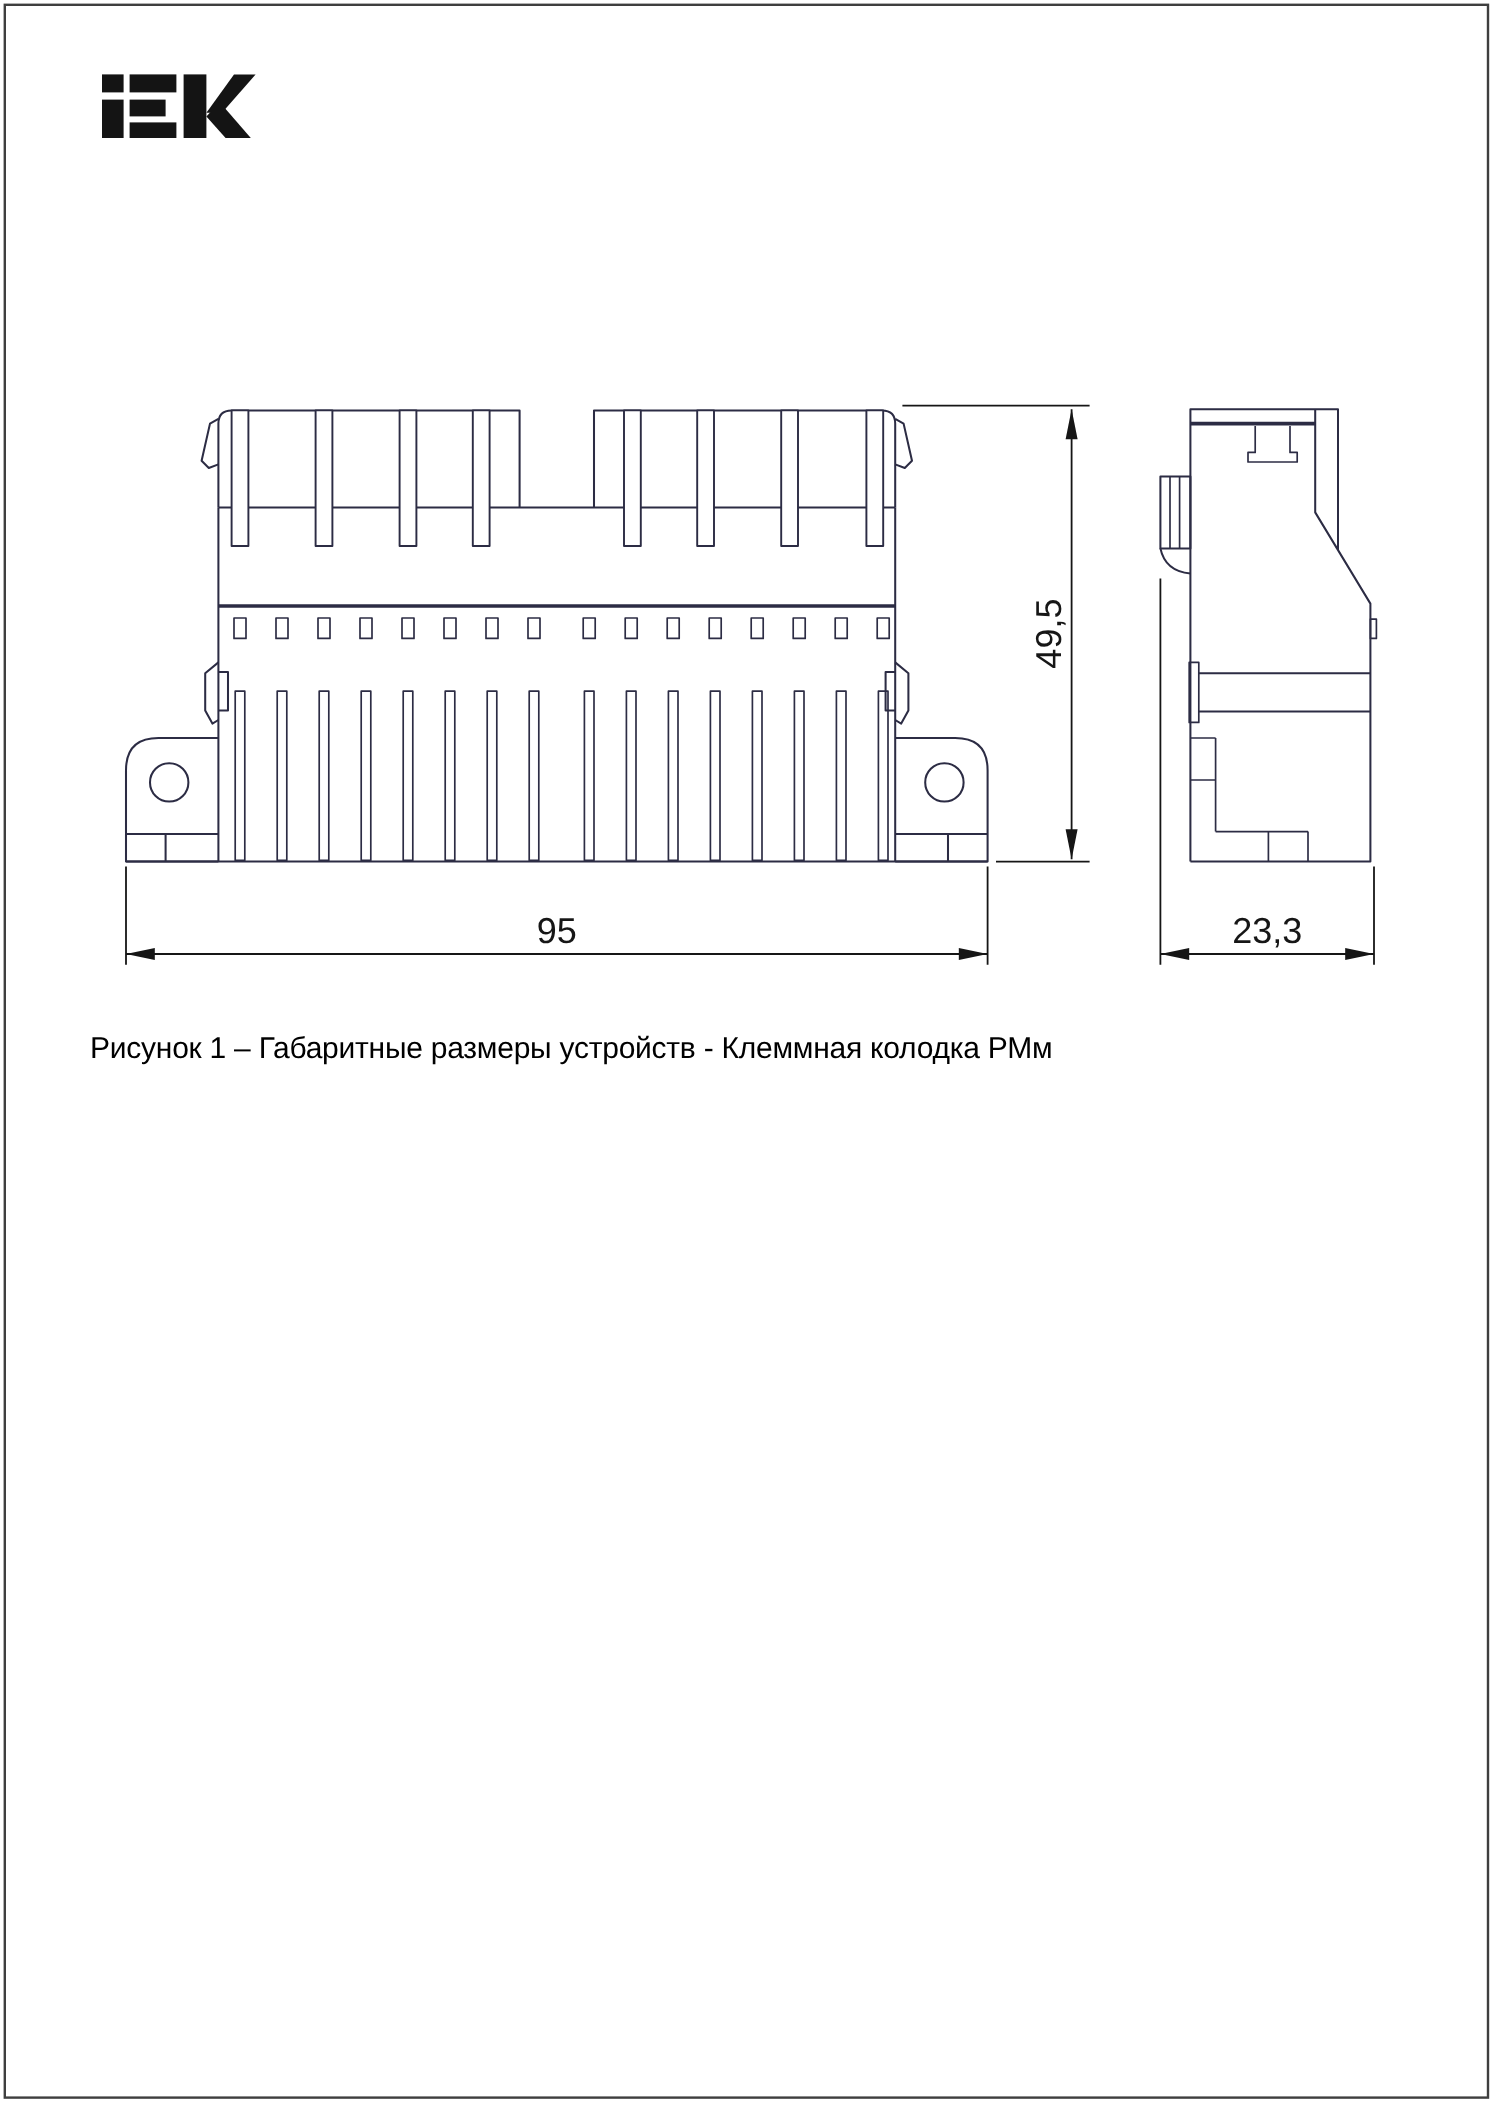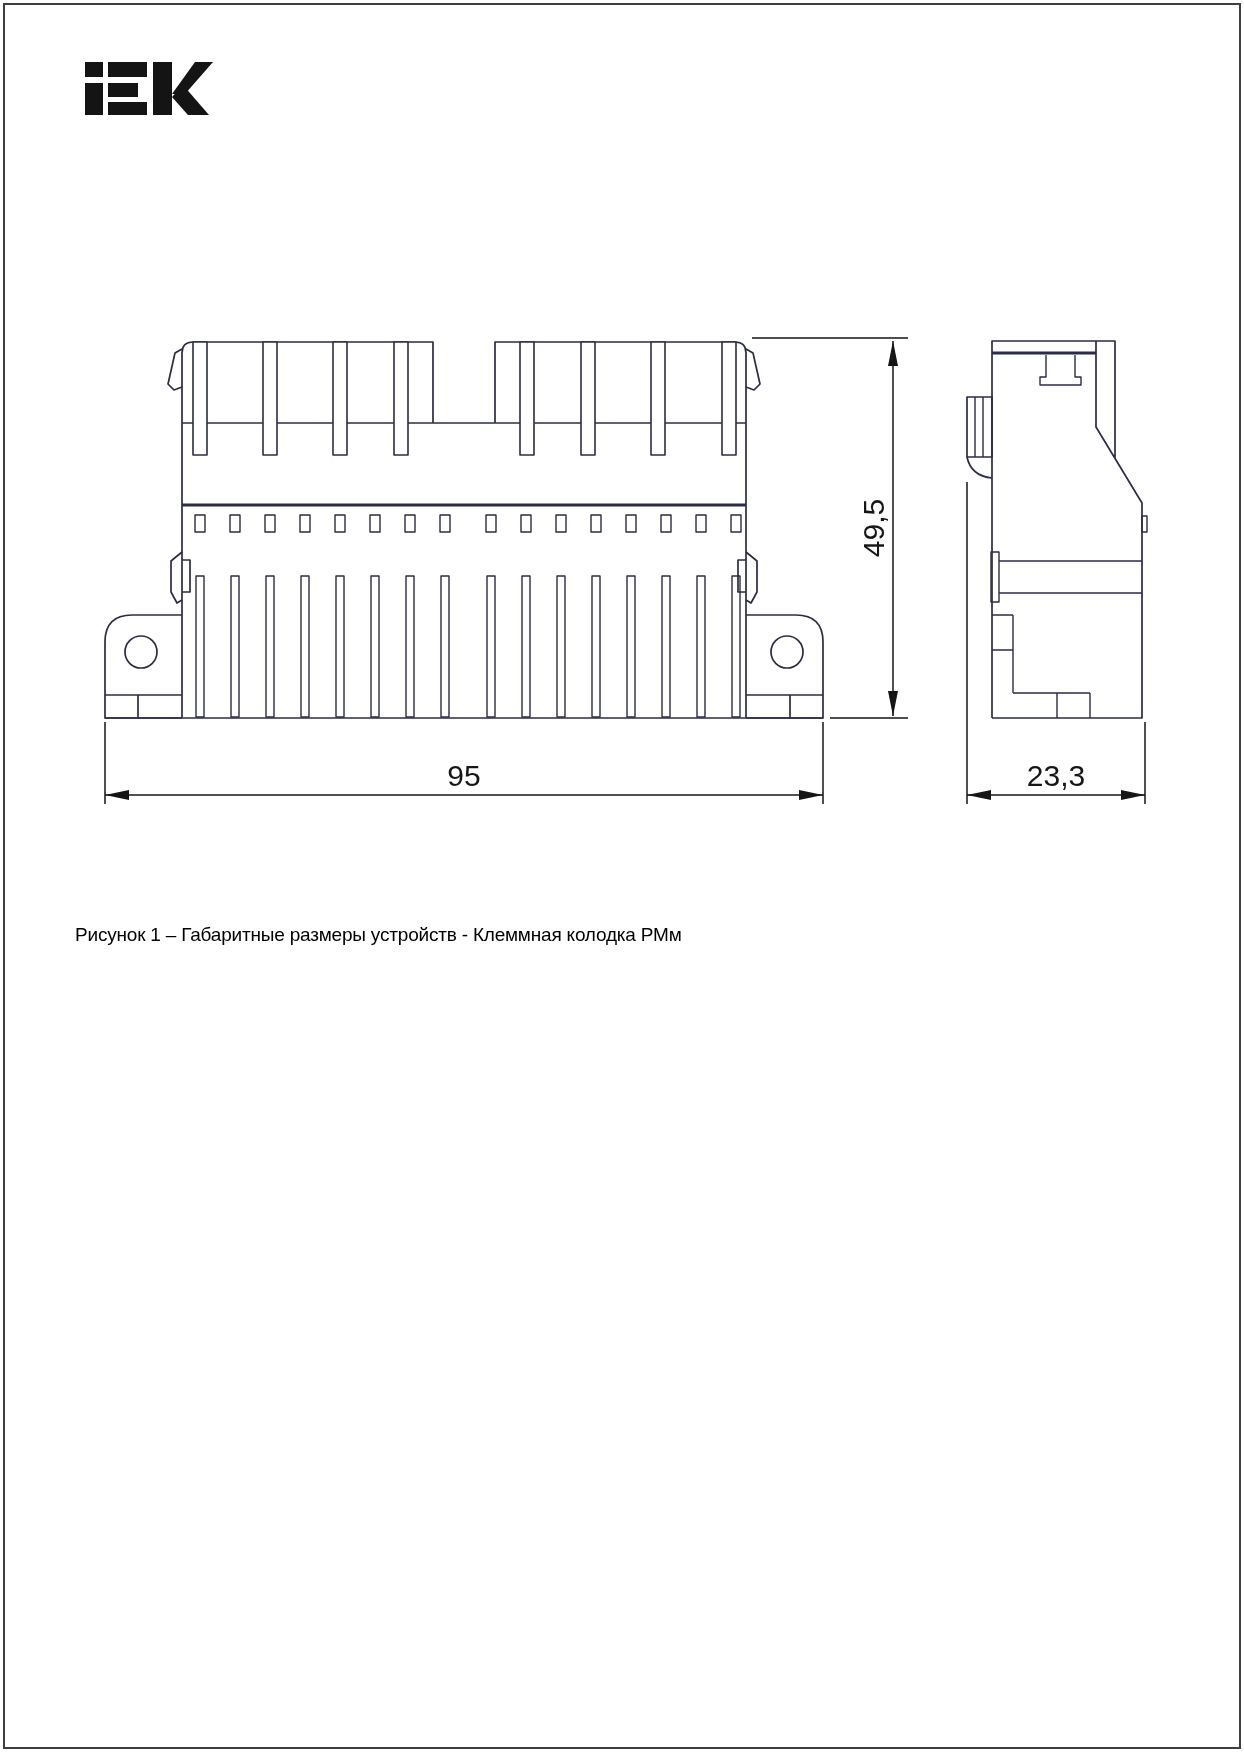--- a/index.html
+++ b/index.html
@@ -19,23 +19,23 @@
   .div {fill:none;stroke:var(--line,#2c2c44);stroke-width:3;}
   .lnf {fill:#ffffff;stroke:var(--line,#2c2c44);stroke-width:1.6;stroke-linejoin:round;}
   .dim {fill:none;stroke:var(--dim,#161616);stroke-width:1.5;}
   .arr {fill:var(--dim,#161616);stroke:none;}
   .dimtext{
     font-family:"Liberation Sans", sans-serif;
     font-size:30px;fill:var(--dim,#161616);
   }
   .logoshape{fill:var(--logo,#141414);stroke:none;}
   .caption{
-    position:absolute;left:75px;top:924px;
+    position:absolute;left:75px;top:860px;
     font-family:"Liberation Sans", sans-serif;
-    font-size:19px;letter-spacing:-0.2px;color:#000;
+    font-size:25px;letter-spacing:-0.2px;color:#000;
     white-space:nowrap;
   }
 </style>
 </head>
 <body style="--line: #2c2c44; --dim: #161616; --logo: #141414; --border: #3f3f3f; --bg: #ffffff;">
 
 <div class="frame"></div>
 
 <svg class="sheet" width="1244" height="1752" viewBox="0 0 1244 1752">
 

